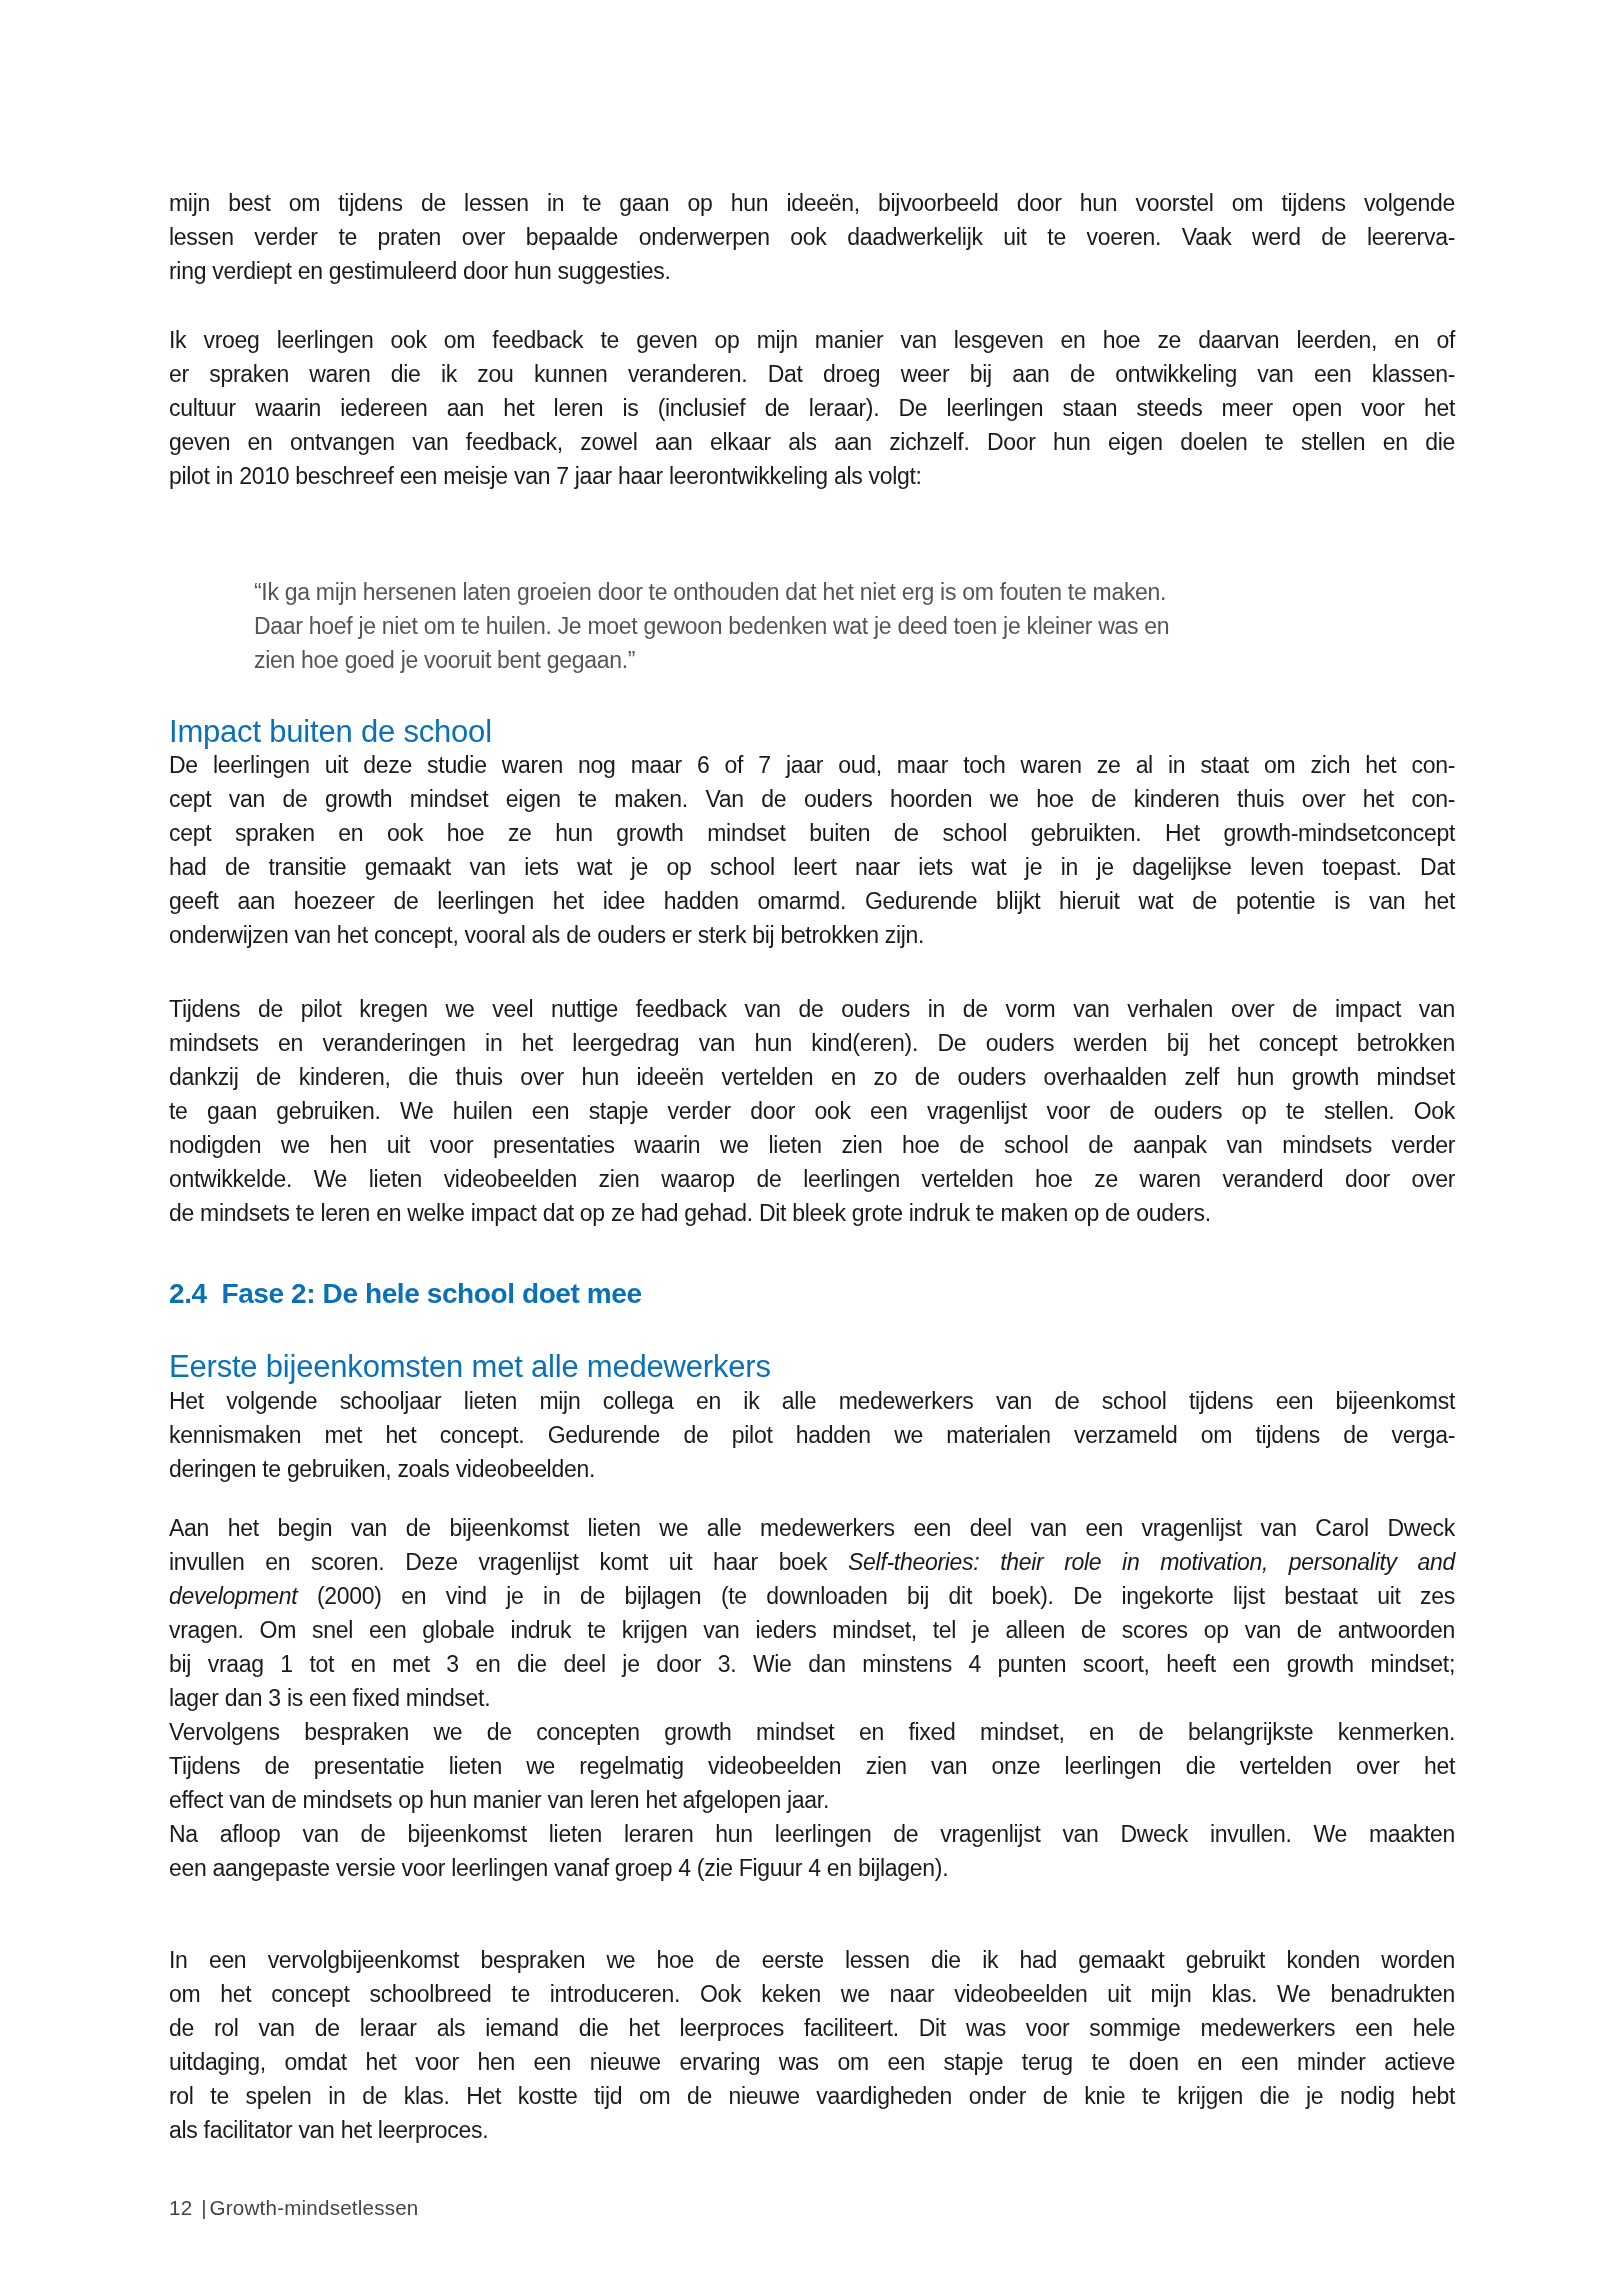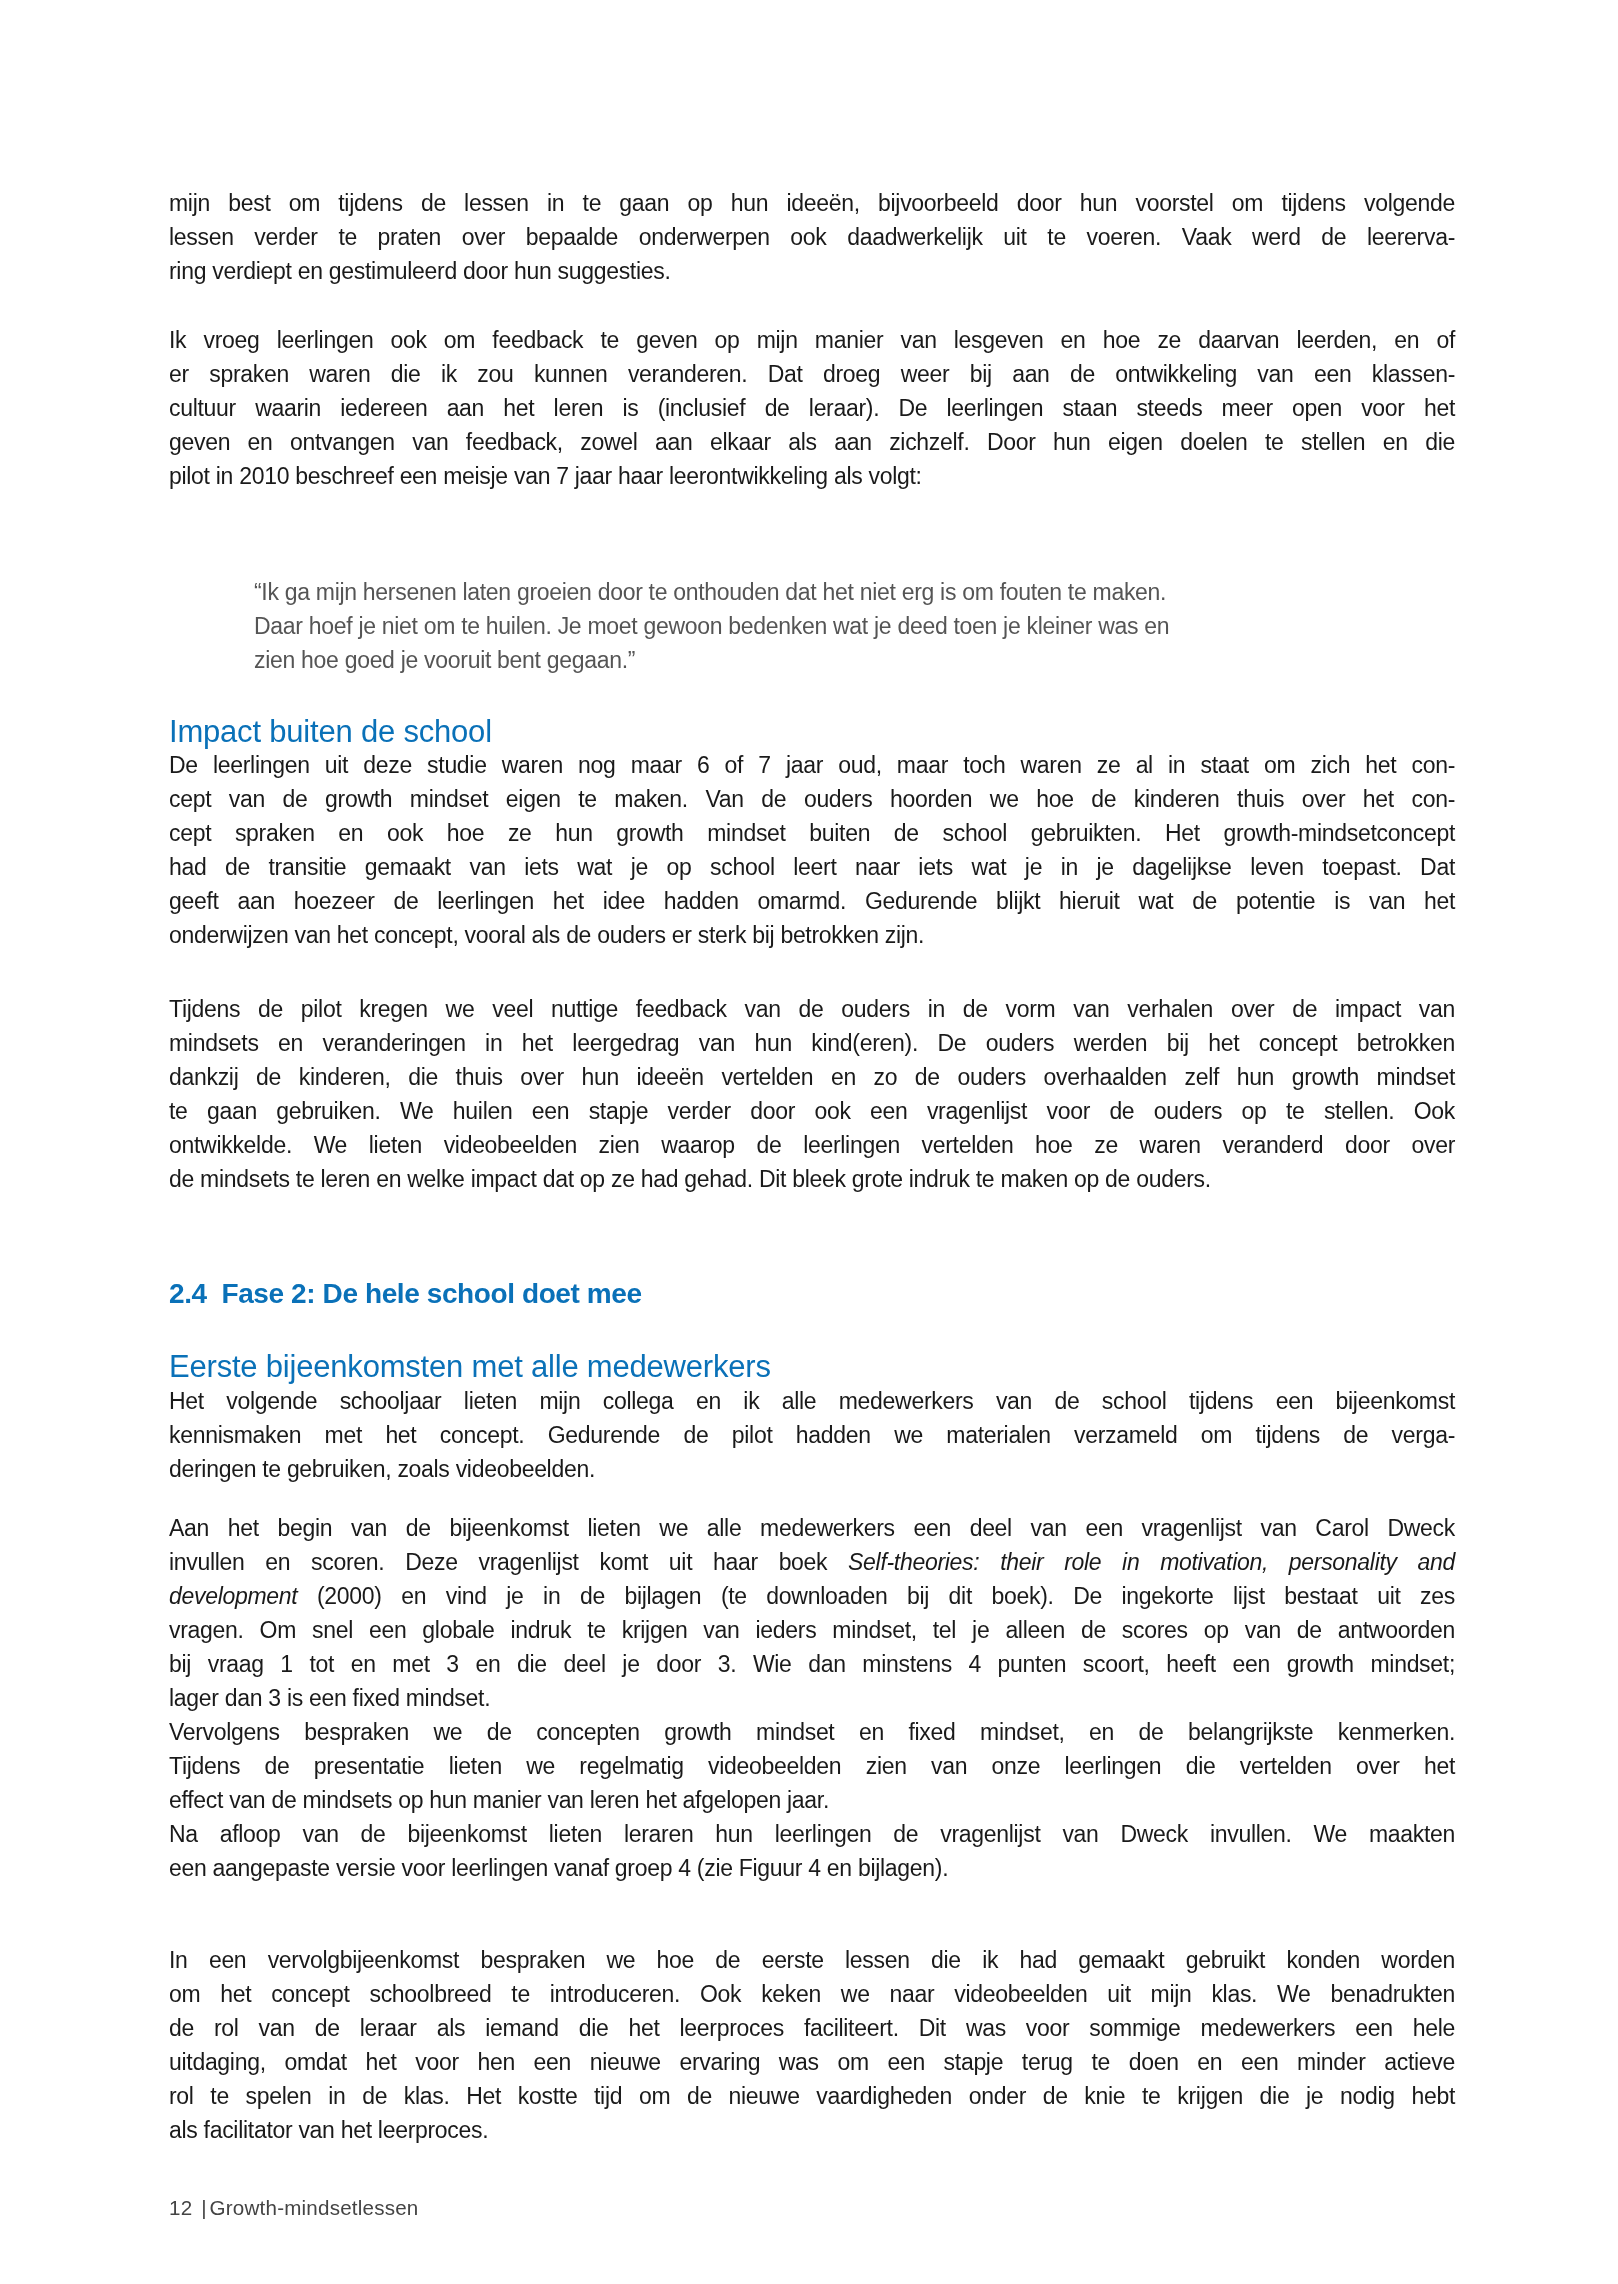--- a/index.html
+++ b/index.html
@@ -68,20 +68,21 @@
     <span class="line">had de transitie gemaakt van iets wat je op school leert naar iets wat je in je dagelijkse leven toepast. Dat</span>
     <span class="line">geeft aan hoezeer de leerlingen het idee hadden omarmd. Gedurende blijkt hieruit wat de potentie is van het</span>
     <span class="line last">onderwijzen van het concept, vooral als de ouders er sterk bij betrokken zijn.</span>
   </div>
 
   <div class="col" style="top:992px;">
     <span class="line">Tijdens de pilot kregen we veel nuttige feedback van de ouders in de vorm van verhalen over de impact van</span>
     <span class="line">mindsets en veranderingen in het leergedrag van hun kind(eren). De ouders werden bij het concept betrokken</span>
     <span class="line">dankzij de kinderen, die thuis over hun ideeën vertelden en zo de ouders overhaalden zelf hun growth mindset</span>
     <span class="line">te gaan gebruiken. We huilen een stapje verder door ook een vragenlijst voor de ouders op te stellen. Ook</span>
+    <span class="line">nodigden we hen uit voor presentaties waarin we lieten zien hoe de school de aanpak van mindsets verder</span>
     <span class="line">ontwikkelde. We lieten videobeelden zien waarop de leerlingen vertelden hoe ze waren veranderd door over</span>
     <span class="line last">de mindsets te leren en welke impact dat op ze had gehad. Dit bleek grote indruk te maken op de ouders.</span>
   </div>
 
   <div class="col" style="top:1276px;">
     <h2 class="h2" style="white-space:pre;">2.4  Fase 2: De hele school doet mee</h2>
   </div>
 
   <div class="col" style="top:1349px;">
     <h3 class="h3">Eerste bijeenkomsten met alle medewerkers</h3>

